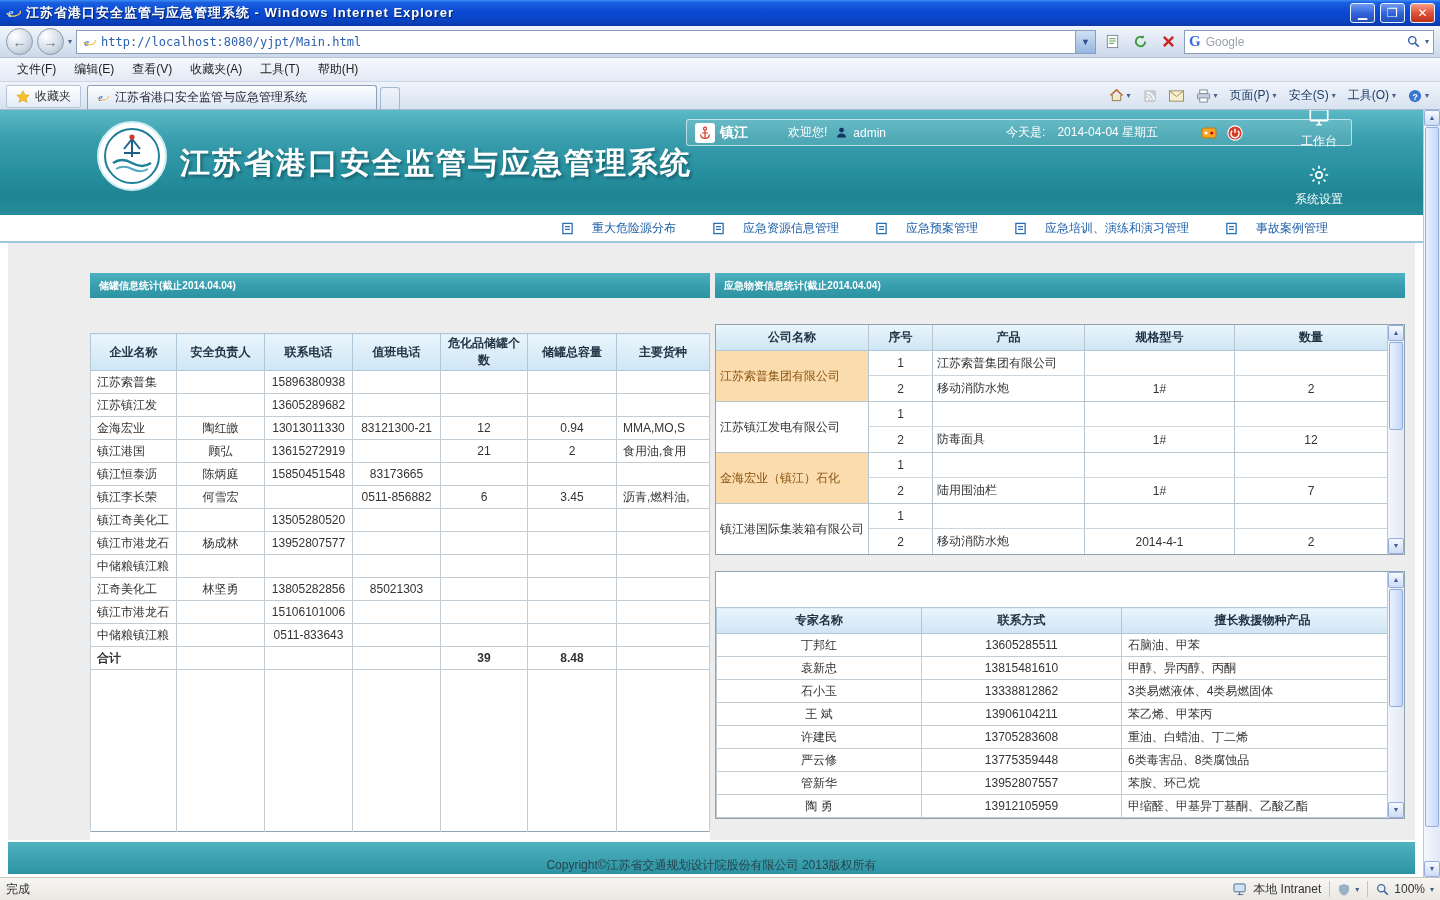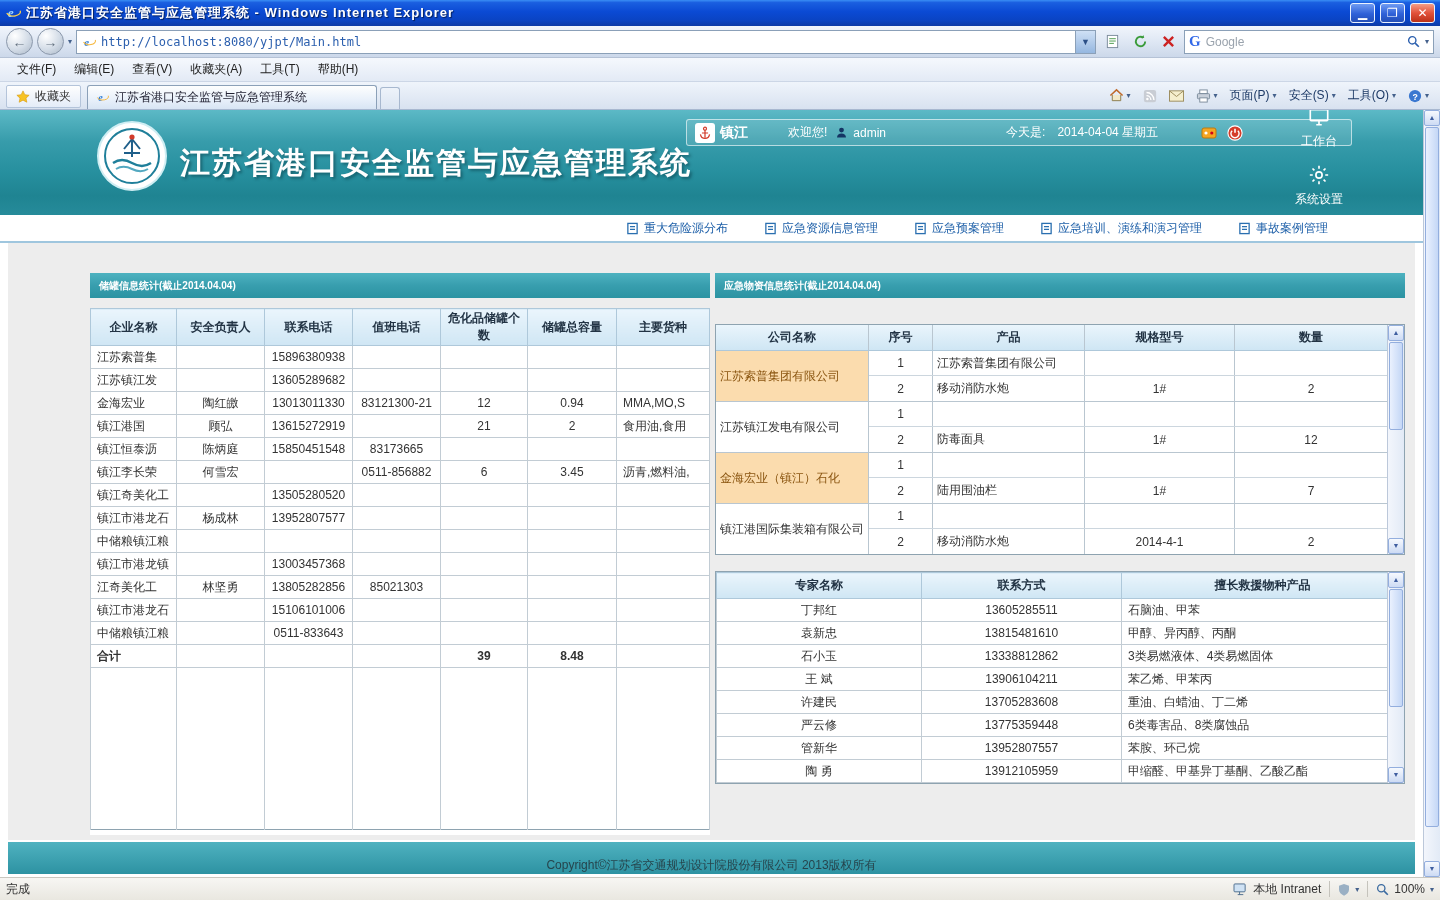--- a/index.html
+++ b/index.html
@@ -72,31 +72,31 @@
   .today { margin-left:120px; display:flex; gap:12px; }
   .user-icons { margin-left:auto; display:flex; align-items:center; gap:10px; margin-right:100px; }
   .mainnav { position:absolute; right:63px; bottom:0; display:flex; align-items:flex-end;flex-direction:column; }
   .nav-item { min-width:82px; height:58px; padding:0 6px 7px; display:flex; flex-direction:column; align-items:center; justify-content:flex-end; gap:5px;
     color:#fff; font-size:12px; white-space:nowrap; cursor:pointer; }
   .nav-item.active { background:#fff; color:#c41212; font-weight:bold; }
 
   
   .subnav { height:28px; flex:none; background:#fff; border-bottom:2px solid #9fc6de;
     display:flex; align-items:center; justify-content:flex-end; gap:36px; padding-right:95px; }
-  .subnav-item { display:flex; align-items:center; gap:5px; color:#1d5fa8; font-size:12px; white-space:nowrap; cursor:pointer; }
+  .subnav-item { display:flex; align-items:center; gap:18px; color:#1d5fa8; font-size:12px; white-space:nowrap; cursor:pointer; }
 
   
   .content { flex:1; margin:0 8px; background:#ededed; position:relative; overflow:hidden; }
   .panel-title { height:25px; line-height:25px; padding-left:9px; color:#fff; font-size:10px; font-weight:bold;
     background:linear-gradient(180deg,#4db2c0,#389eae 50%,#2b93a2); white-space:nowrap; }
   .left-panel { position:absolute; left:82px; top:30px; width:620px; }
   .right-col { position:absolute; left:707px; top:30px; width:690px; }
   .tbl-wrap { margin-top:10px; position:relative; background:#fff; }
 
-  table.grid { border-collapse:collapse; width:100%; table-layout:fixed; font-size:12px; background:#fff; }
+  table.grid { border-collapse:collapse; width:100%; table-layout:fixed; font-size:12px; background:#fff;margin-top:35px; }
   table.grid th { height:26px; background:linear-gradient(180deg,#eaf5fc,#cfe6f4); border:1px solid #aec8da; font-weight:bold; color:#234; padding:1px 3px; overflow:hidden; }
   table.grid td { height:23px; border:1px solid #c2ccd4; padding:1px 6px; text-align:center; white-space:nowrap; overflow:hidden; }
   table.grid td.al { text-align:left; }
   table.grid tr.total-row td { font-weight:bold; }
   table.grid tr.filler td { height:162px; border-bottom:none; }
   table.grid { border:1px solid #8ea3b0; }
 
   
   .sup { margin-top:26px; position:relative; padding-right:17px; background:#fff; border:1px solid #8ea3b0; }
   .sup .c { border-right:1px solid #b9c6d0; display:flex; align-items:center; justify-content:center; padding:0 4px; overflow:hidden; white-space:nowrap; font-size:12px; }
@@ -512,29 +512,20 @@
               <td>13952807577</td>
               <td></td>
               <td></td>
               <td></td>
               <td class="al"></td>
             </tr>
               <tr>
               <td class="al">中储粮镇江粮</td>
               <td></td>
               <td></td>
-              <td></td>
-              <td></td>
-              <td></td>
-              <td class="al"></td>
-            </tr>
-              <tr>
-              <td class="al">镇江市港龙镇</td>
-              <td></td>
-              <td>13003457368</td>
               <td></td>
               <td></td>
               <td></td>
               <td class="al"></td>
             </tr>
               <tr>
               <td class="al">江奇美化工</td>
               <td>林坚勇</td>
               <td>13805282856</td>
               <td>85021303</td>

